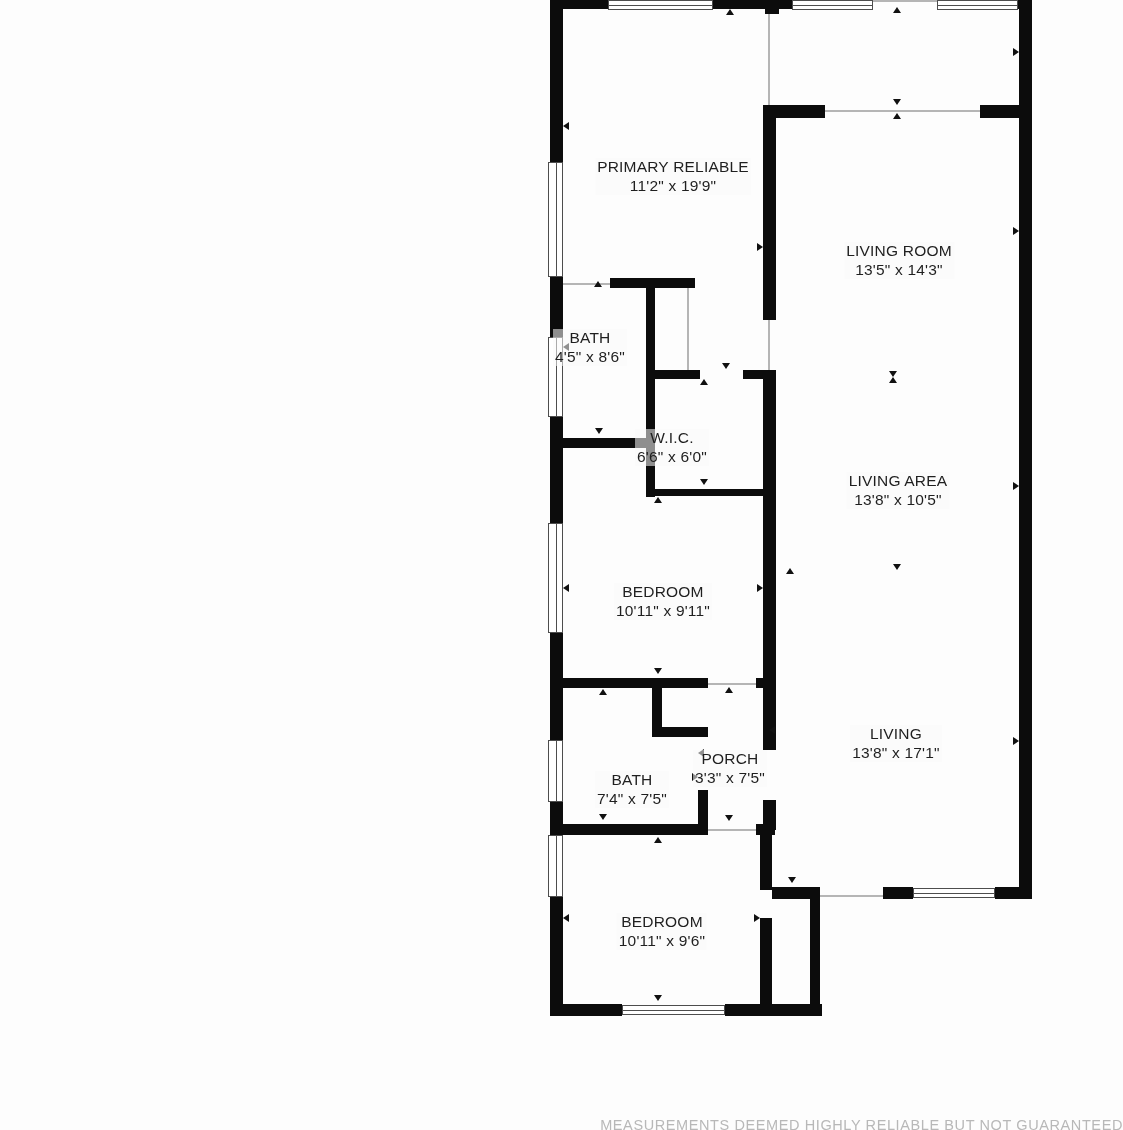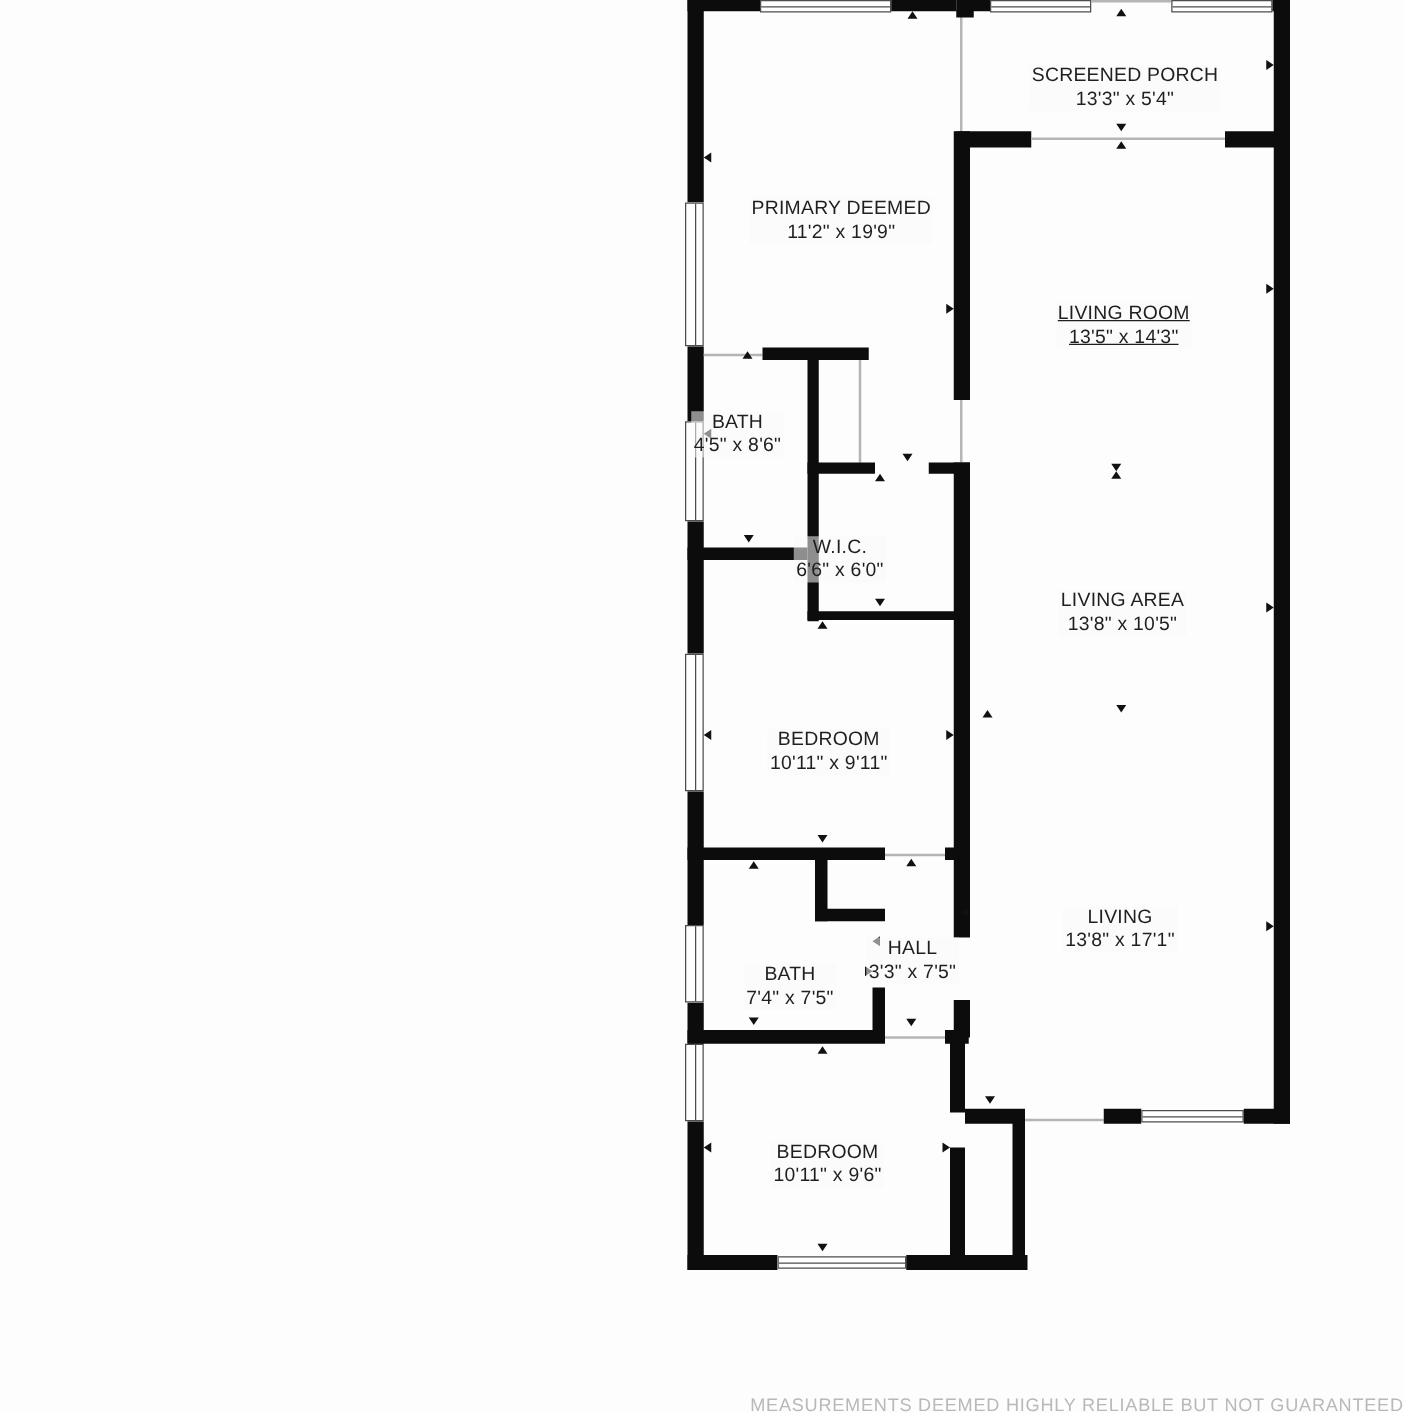--- a/index.html
+++ b/index.html
@@ -143,50 +143,46 @@
   <div class="tri trgt" style="left:692px;top:773px;"></div>
   <div class="tri tlft" style="left:769px;top:726px;"></div>
   <div class="tri td" style="left:725px;top:815px;"></div>
   <div class="tri td" style="left:599px;top:814px;"></div>
   <div class="tri tu" style="left:654px;top:837px;"></div>
   <div class="tri tlft" style="left:563px;top:914px;"></div>
   <div class="tri trgt" style="left:754px;top:914px;"></div>
   <div class="tri td" style="left:788px;top:877px;"></div>
   <div class="tri td" style="left:654px;top:995px;"></div>
 
-  <div class="lbl" style="left:900px;top:52px;">
-    <span class="nm">SCREENED PORCH</span>
-    <span class="dm">13'3" x 5'4"</span>
-  </div>
   <div class="lbl" style="left:673px;top:158px;">
-    <span class="nm">PRIMARY DEEMED</span>
+    <span class="nm">PRIMARY RELIABLE</span>
     <span class="dm">11'2" x 19'9"</span>
   </div>
-  <div class="lbl" style="left:899px;top:242px;text-decoration:underline;">
+  <div class="lbl" style="left:899px;top:242px;">
     <span class="nm">LIVING ROOM</span>
     <span class="dm">13'5" x 14'3"</span>
   </div>
   <div class="lbl" style="left:590px;top:329px;">
     <span class="nm">BATH</span>
     <span class="dm">4'5" x 8'6"</span>
   </div>
   <div class="lbl" style="left:672px;top:429px;">
     <span class="nm">W.I.C.</span>
     <span class="dm">6'6" x 6'0"</span>
   </div>
   <div class="lbl" style="left:898px;top:472px;">
     <span class="nm">LIVING AREA</span>
     <span class="dm">13'8" x 10'5"</span>
   </div>
   <div class="lbl" style="left:663px;top:583px;">
     <span class="nm">BEDROOM</span>
     <span class="dm">10'11" x 9'11"</span>
   </div>
   <div class="lbl" style="left:730px;top:750px;">
-    <span class="nm">HALL</span>
+    <span class="nm">PORCH</span>
     <span class="dm">3'3" x 7'5"</span>
   </div>
   <div class="lbl" style="left:632px;top:771px;">
     <span class="nm">BATH</span>
     <span class="dm">7'4" x 7'5"</span>
   </div>
   <div class="lbl" style="left:896px;top:725px;">
     <span class="nm">LIVING</span>
     <span class="dm">13'8" x 17'1"</span>
   </div>

